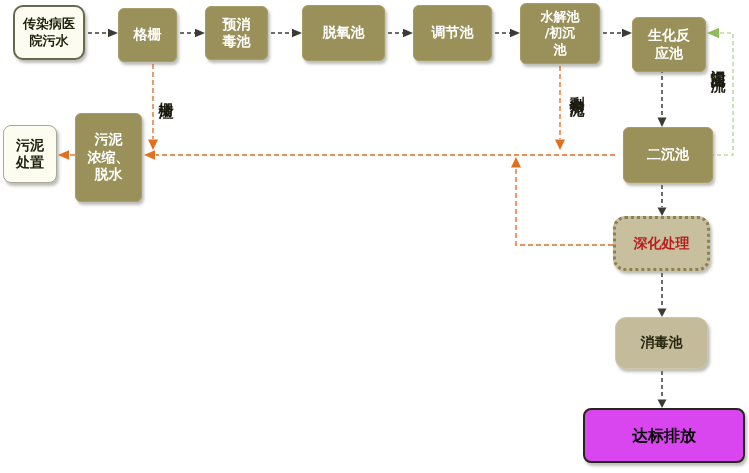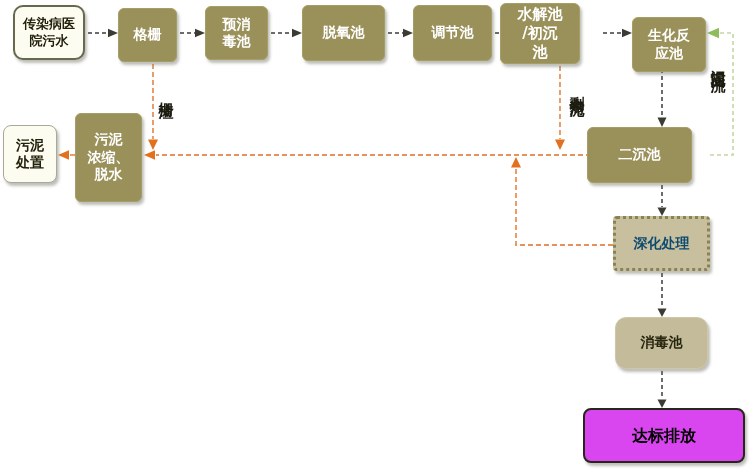--- a/index.html
+++ b/index.html
@@ -9,30 +9,30 @@
   }
   .connector-layer{position:absolute;left:0;top:0;width:749px;height:473px;}
   .node{
     position:absolute;box-sizing:border-box;display:flex;align-items:center;justify-content:center;
     text-align:center;font-weight:bold;font-size:14px;line-height:1.25;
     white-space:pre-line;border-radius:6px;
     box-shadow:2px 3px 3px rgba(110,110,100,0.45);
   }
   .box-olive{background:#9a9059;color:#ffffff;border:1px solid #a79d66;}
   .box-tan{background:#c4bb9a;color:#26260f;border:1px solid #cfc7a8;}
-  .box-tan-dotted{background:#c8bf9f;color:#0c4a6e;border:3px dotted #8b8254;border-radius:4px;}
+  .box-tan-dotted{background:#c8bf9f;color:#b91c1c;border:3px dotted #8b8254;border-radius:12px;}
   .box-cream{background:#fdfcf0;color:#21210c;}
   .n-source{left:13px;top:5px;width:72px;height:55px;border:2px solid #68684e;border-radius:10px;font-size:13px;}
   .n-grille{left:118px;top:8px;width:59px;height:54px;}
   .n-pre{left:205px;top:6px;width:63px;height:54px;}
   .n-deoxy{left:302px;top:5px;width:83px;height:56px;}
   .n-reg{left:413px;top:5px;width:79px;height:56px;}
-  .n-hyd{left:500px;top:3px;width:80px;height:61px;font-size:15px;}
+  .n-hyd{left:520px;top:3px;width:80px;height:61px;font-size:13px;}
   .n-bio{left:632px;top:17px;width:74px;height:55px;}
-  .n-sec{left:587px;top:127px;width:105px;height:56px;}
+  .n-sec{left:623px;top:127px;width:90px;height:56px;}
   .n-adv{left:613px;top:216px;width:97px;height:55px;}
   .n-dis{left:615px;top:317px;width:93px;height:52px;border-radius:11px;}
   .n-out{left:583px;top:408px;width:162px;height:55px;border:2px solid #26261c;border-radius:8px;font-size:16px;background:#d946ef;}
   .n-thick{left:75px;top:113px;width:67px;height:89px;}
   .n-disp{left:3px;top:125px;width:54px;height:58px;border:1px solid #a8a89c;border-radius:8px;}
   .vlabel{
     position:absolute;writing-mode:vertical-rl;text-orientation:upright;
     font-weight:bold;font-size:15px;color:#1c1c10;letter-spacing:2px;line-height:1;
   }
   .vl-residue{left:158px;top:90px;}

